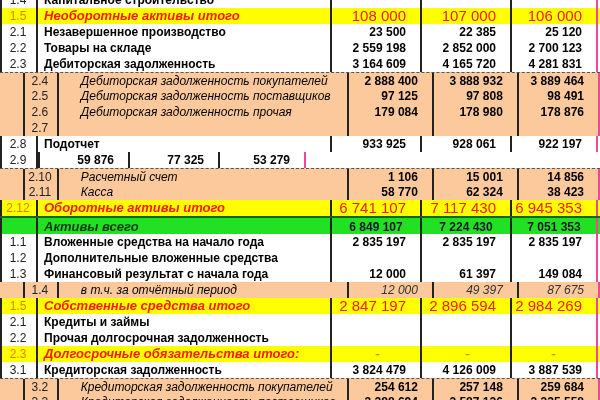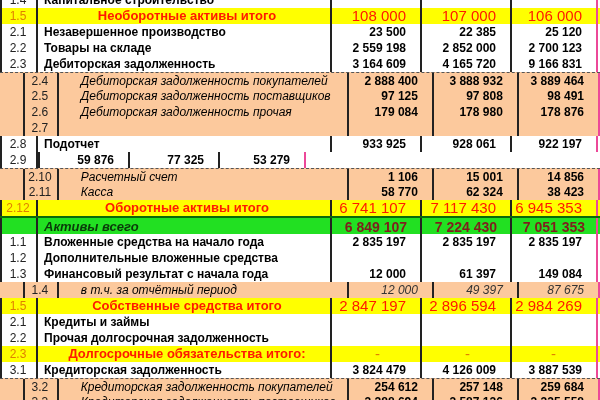--- a/index.html
+++ b/index.html
@@ -14,27 +14,27 @@
   .c-val.last { width:88px; border-right:2px solid #ec4899; }
 
   .plain { background:#ffffff; }
   .plain .c-label { font-weight:bold; }
   .sub { background:#fcc99d;padding-left:23px; }
   .sub .c-label { font-style:italic;margin-left:16px; }
   .sub .c-val { font-weight:bold; }
   .sub.italicval .c-val { font-weight:normal; font-style:italic; color:#333; }
   .total { background:#ffff00; }
   .total .c-num { color:#e08000; }
-  .total .c-label { text-align:center; font-weight:bold; color:#ff1a00; font-size:13px; }
+  .total .c-label { text-align:left; font-style:italic; font-weight:bold; color:#ff1a00; font-size:13px; }
   .total .c-val { color:#ff1a00; font-weight:normal; text-align:right; font-size:15px; }
   .total.dash .c-val { text-align:right; padding-right:40px; color:#e08000; }
   .grand { background:#22e022; height:18px; line-height:18px; border-top:2px solid #0a6a0a; }
   .grand .cell { height:16px; }
   .grand .c-label { font-style:italic; font-weight:bold; color:#0a3a0a; font-size:13px; }
-  .grand .c-val { color:#7f1d1d; font-size:14px; text-align:center; padding-right:0; }
+  .grand .c-val { color:#0f172a; font-size:12px; text-align:center; padding-right:0; }
   .dotted-top { border-top:1px dashed #555; }
 </style>
 </head>
 <body>
 
 <div class="sheet" id="sheet">
 
   <div class="row plain">
     <div class="cell c-num">1.4</div>
     <div class="cell c-label">Капитальное строительство</div>
@@ -65,21 +65,21 @@
     <div class="cell c-val">2 559 198</div>
     <div class="cell c-val">2 852 000</div>
     <div class="cell c-val last">2 700 123</div>
   </div>
 
   <div class="row plain">
     <div class="cell c-num">2.3</div>
     <div class="cell c-label">Дебиторская задолженность</div>
     <div class="cell c-val">3 164 609</div>
     <div class="cell c-val">4 165 720</div>
-    <div class="cell c-val last">9 166 831</div>
+    <div class="cell c-val last">4 281 831</div>
   </div>
 
   <div class="row sub dotted-top">
     <div class="cell c-num">2.4</div>
     <div class="cell c-label">Дебиторская задолженность покупателей</div>
     <div class="cell c-val">2 888 400</div>
     <div class="cell c-val">3 888 932</div>
     <div class="cell c-val last">3 889 464</div>
   </div>
 

